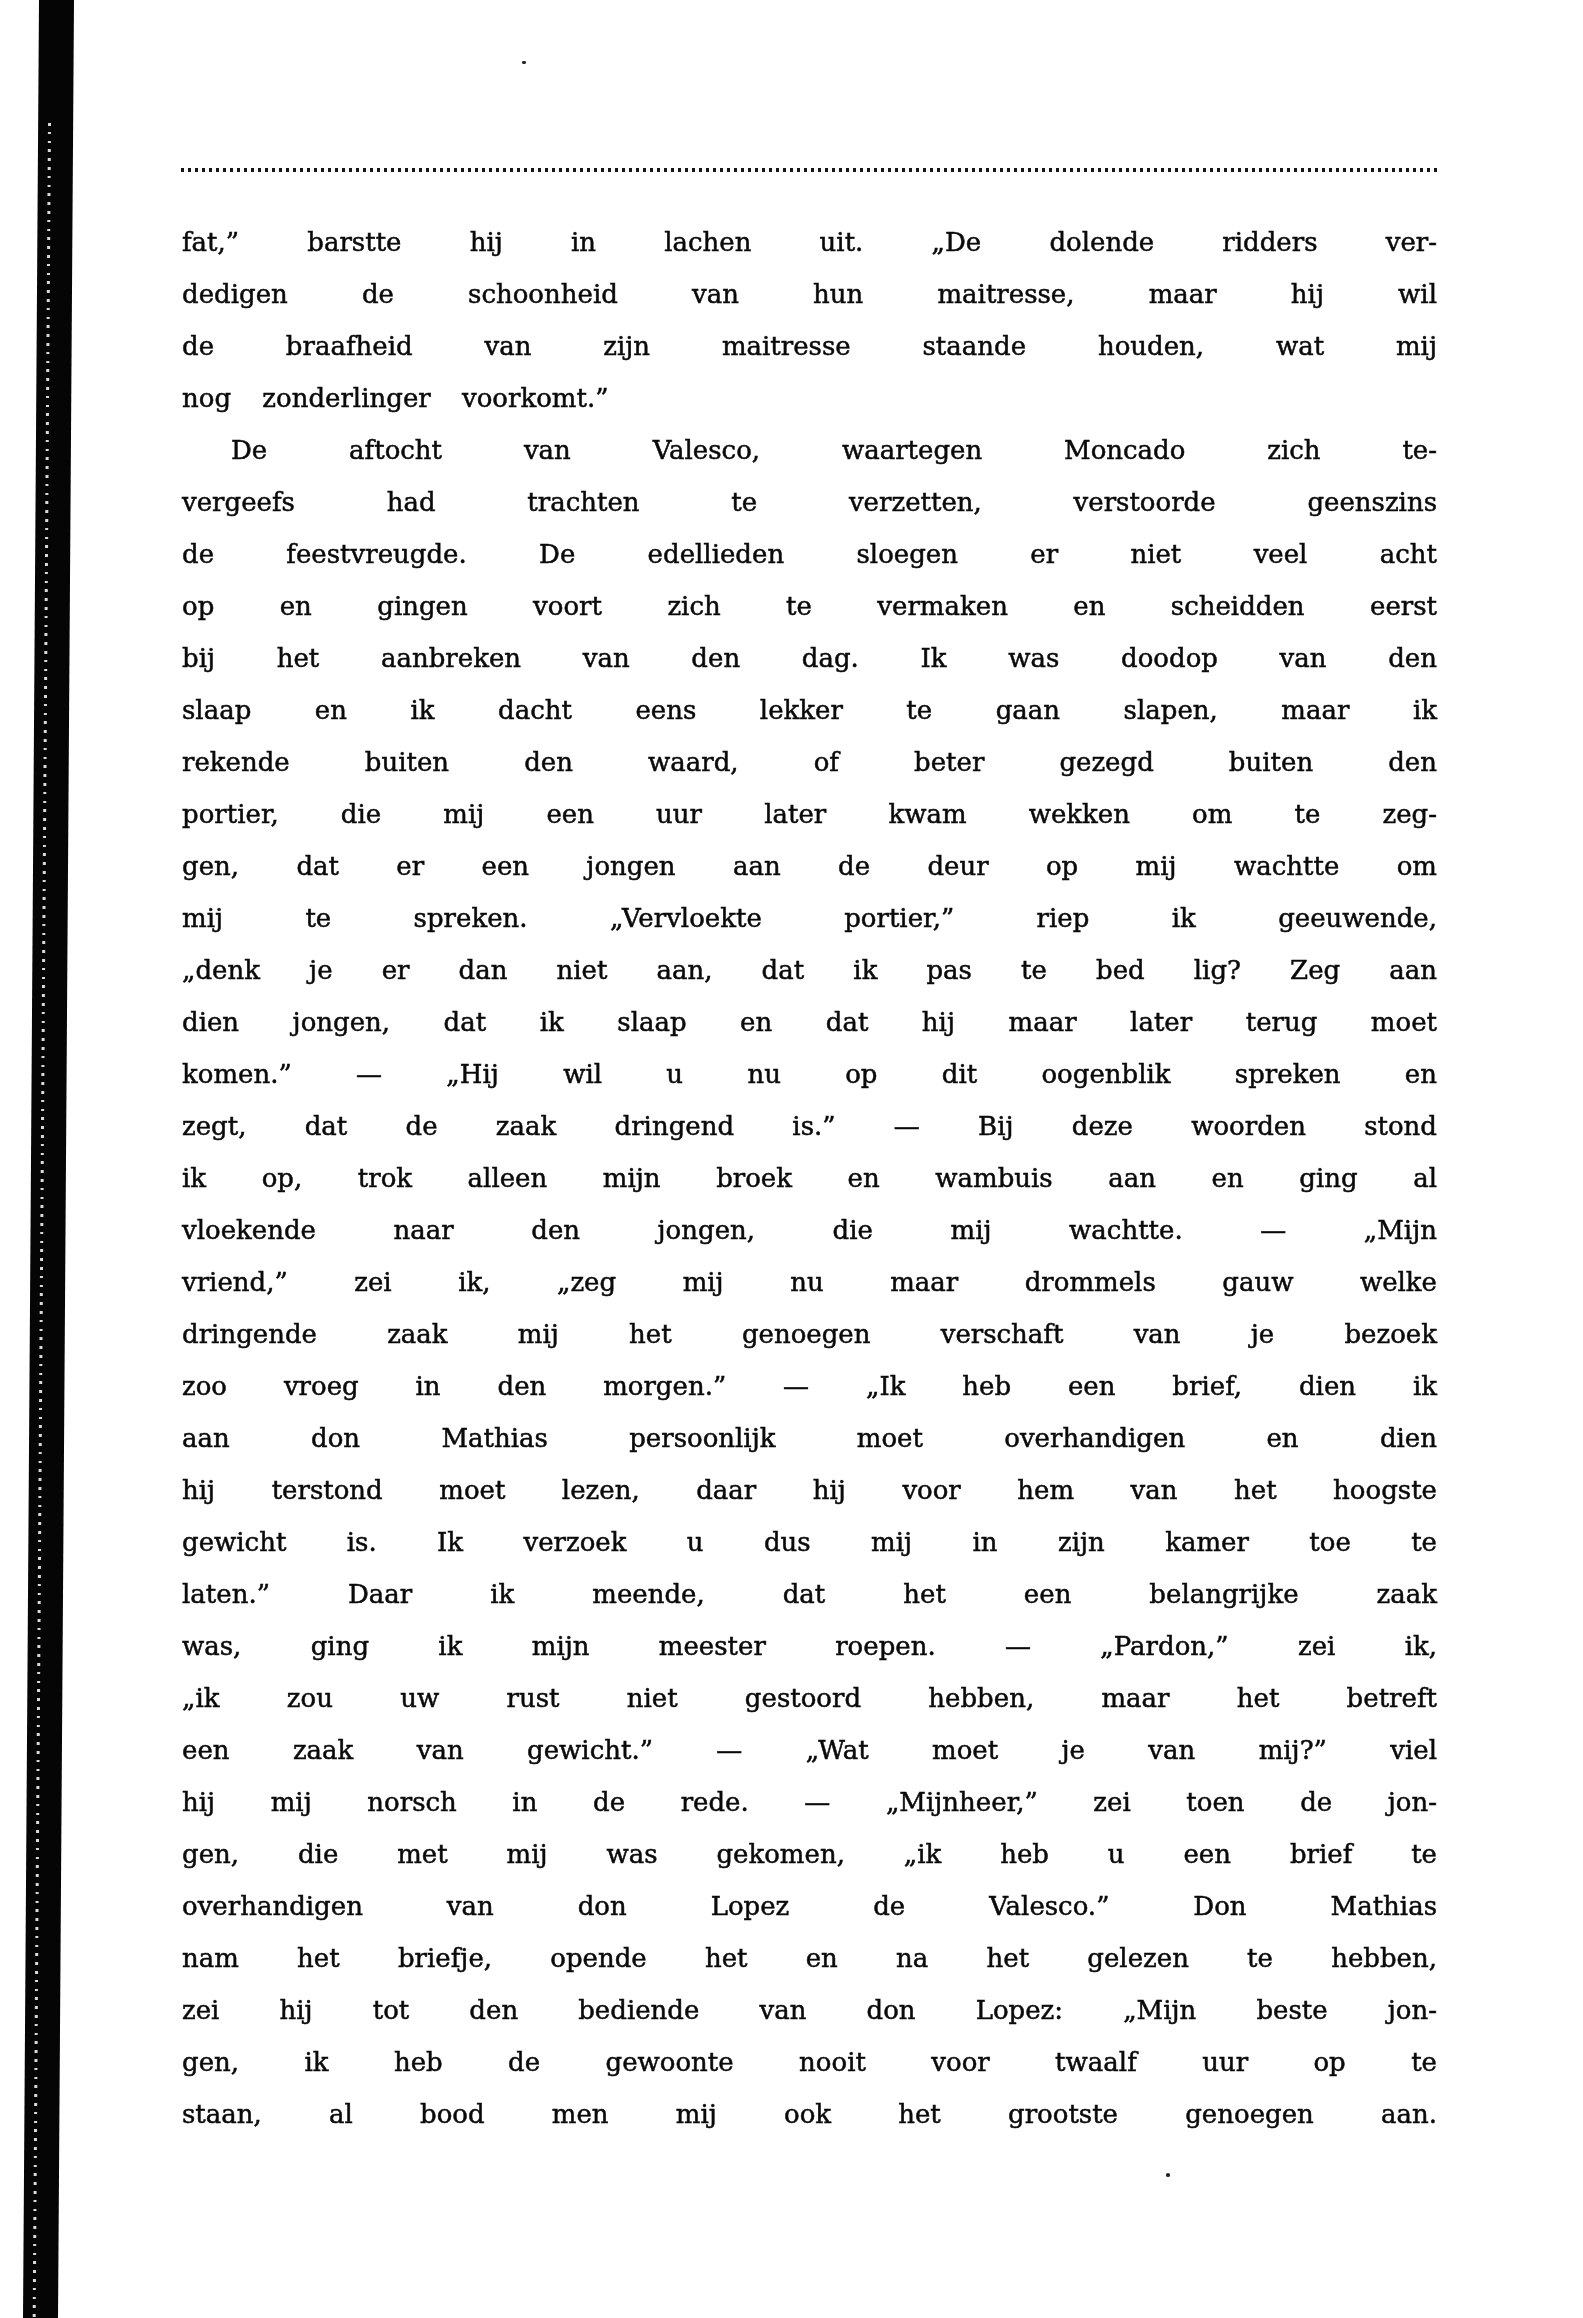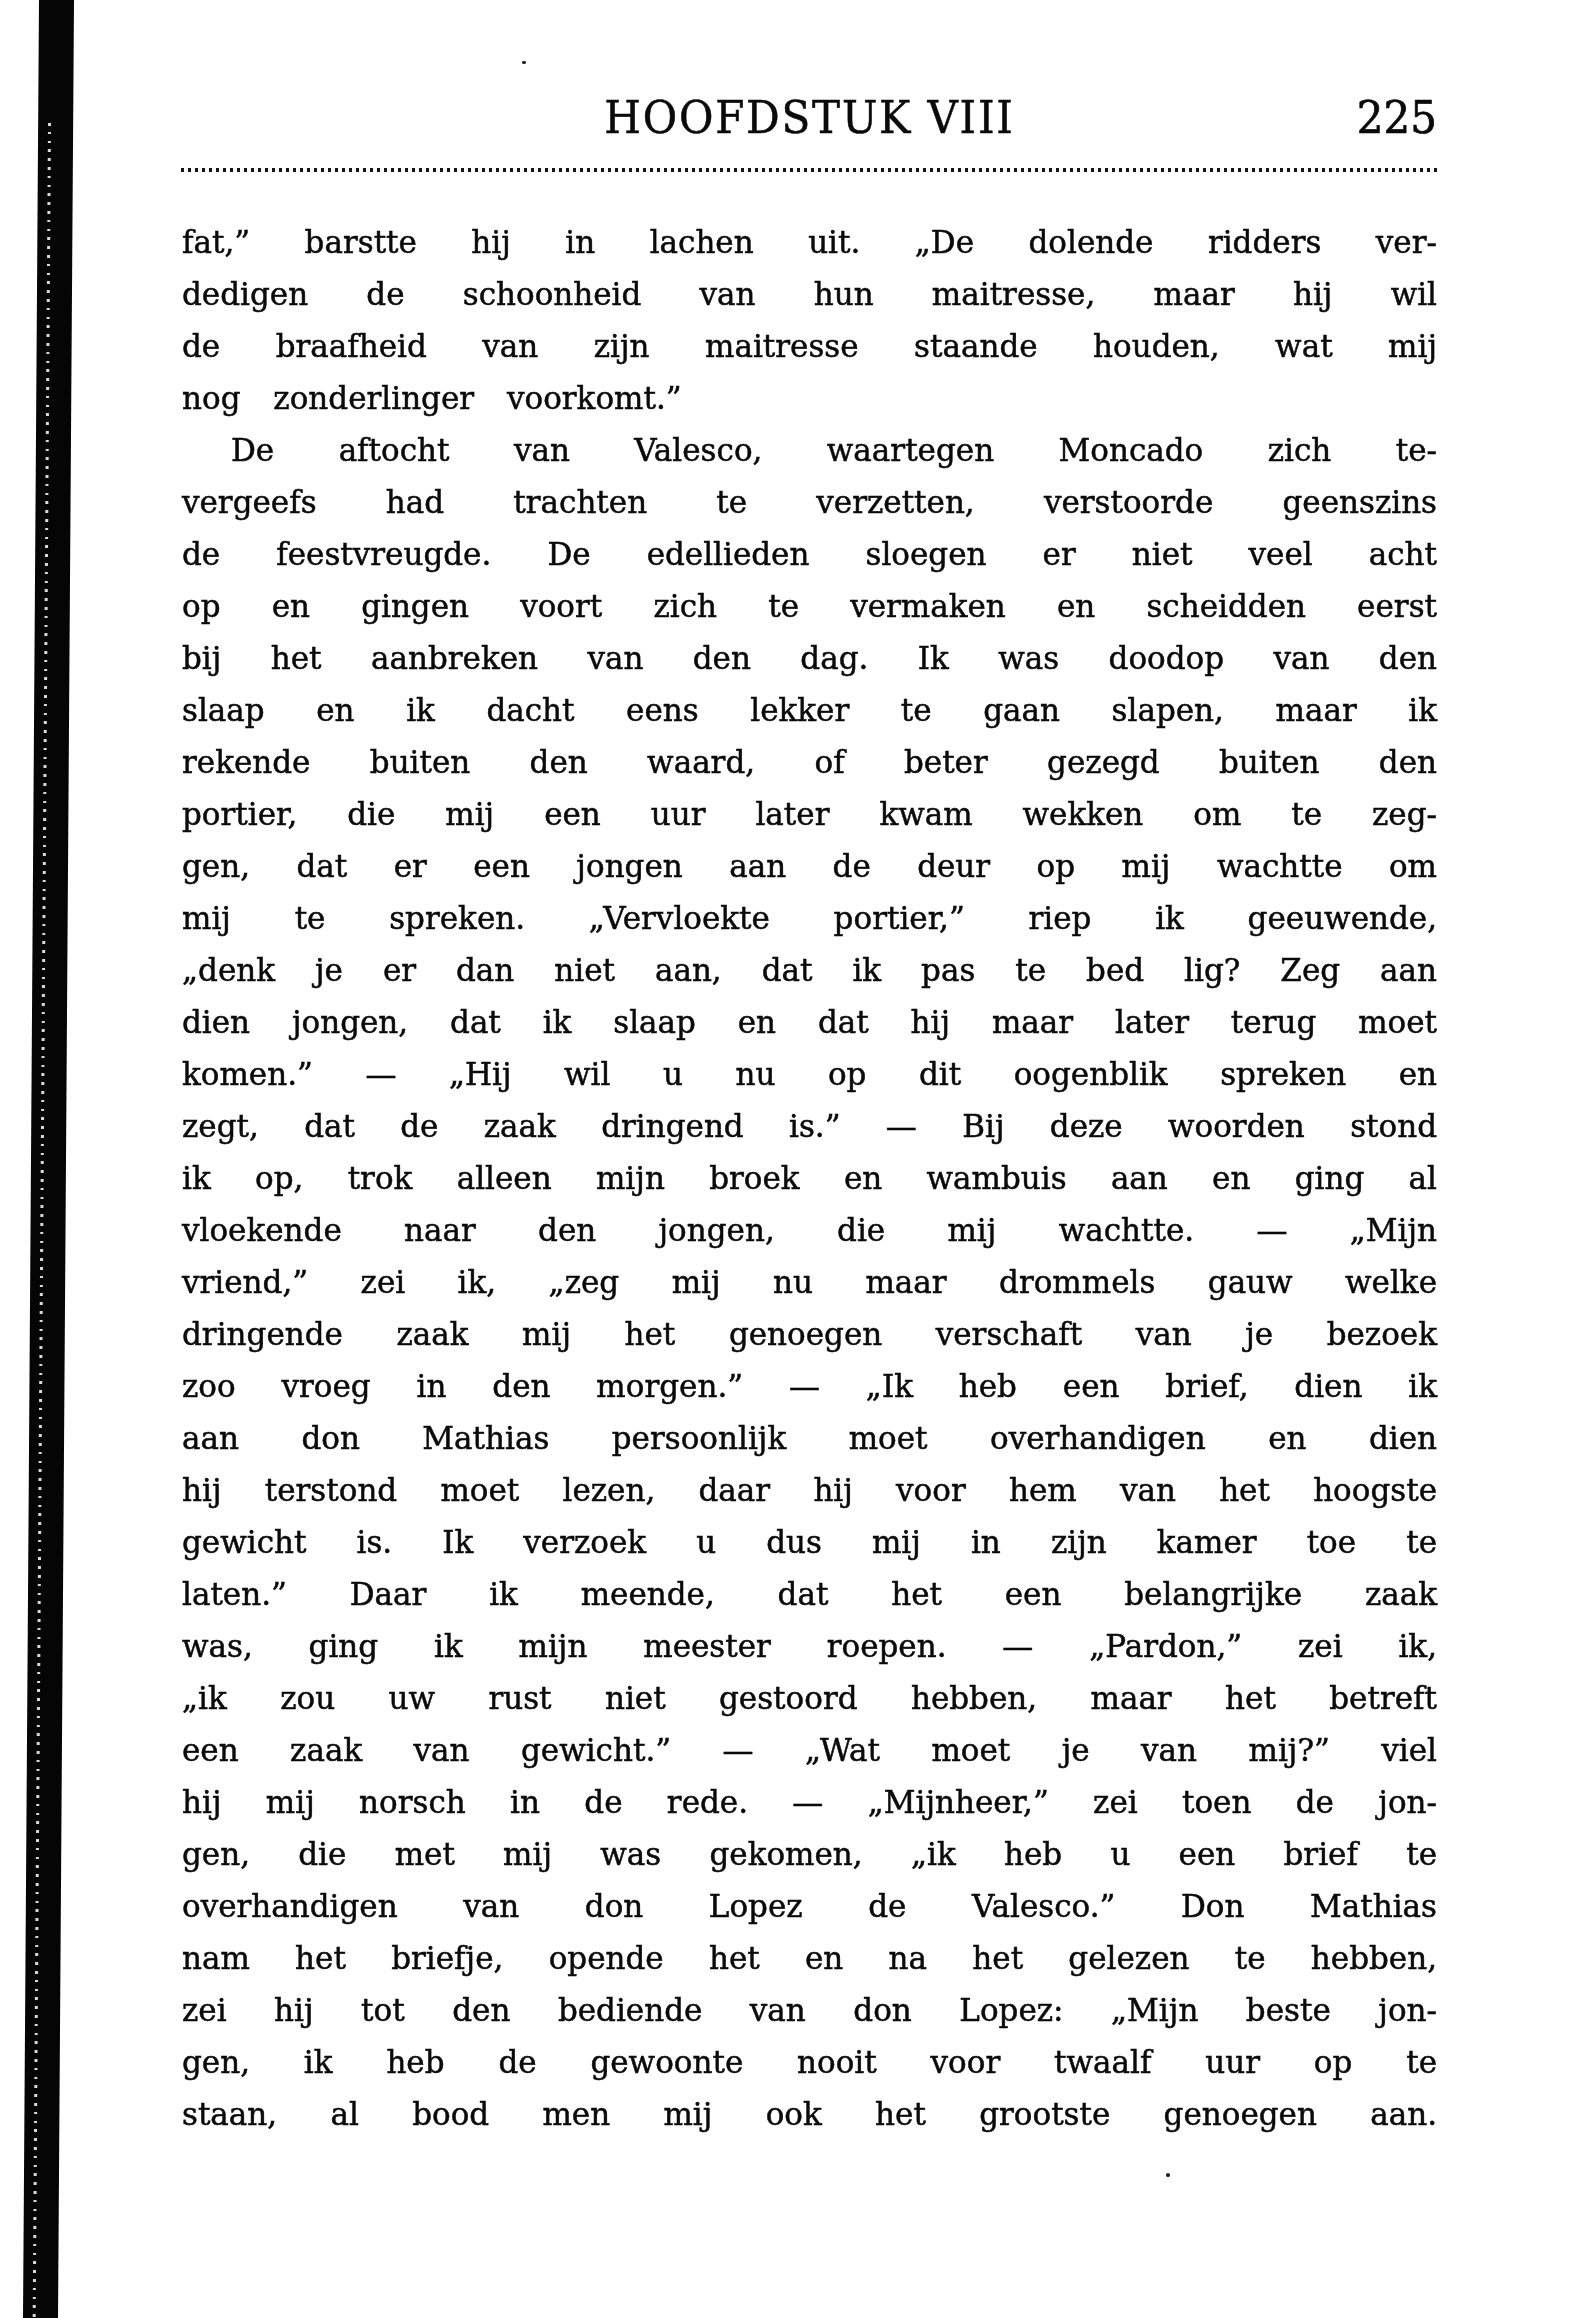--- a/index.html
+++ b/index.html
@@ -61,21 +61,21 @@
     left: 181px; top: 168px;
     width: 1257px; height: 3.5px;
     background: repeating-linear-gradient(90deg,
       #161616 0 2.6px,
       transparent 2.6px 7px);
   }
   .body-text {
     position: absolute;
     left: 182px; top: 216px;
     width: 1255px;
-    font-size: 31px;
+    font-size: 26px;
     line-height: 52px;
     -webkit-text-stroke: 0.5px #0a0a0a;
   }
   .line {
     height: 52px;
     text-align: justify;
     text-align-last: justify;
     transform: scaleY(1.03);
   }
   .line.nojust {
@@ -95,24 +95,20 @@
   .speck-bottom{ left: 1166px; top: 2173px; width: 4.4px; height: 3.5px; }
 </style>
 </head>
 <body>
 
 <div class="page">
 
   <div class="gutter-band"></div>
   <div class="gutter-noise"></div>
 
-  <div class="running-head">
-    <span class="chapter-title">HOOFDSTUK VIII</span>
-    <span class="page-number">225</span>
-  </div>
 
   <div class="dotted-rule"></div>
 
   <div class="body-text">
     <div class="line">fat,” barstte hij in lachen uit. „De dolende ridders ver-</div>
     <div class="line">dedigen de schoonheid van hun maitresse, maar hij wil</div>
     <div class="line">de braafheid van zijn maitresse staande houden, wat mij</div>
     <div class="line nojust">nog zonderlinger voorkomt.”</div>
     <div class="line indent">De aftocht van Valesco, waartegen Moncado zich te-</div>
     <div class="line">vergeefs had trachten te verzetten, verstoorde geenszins</div>

